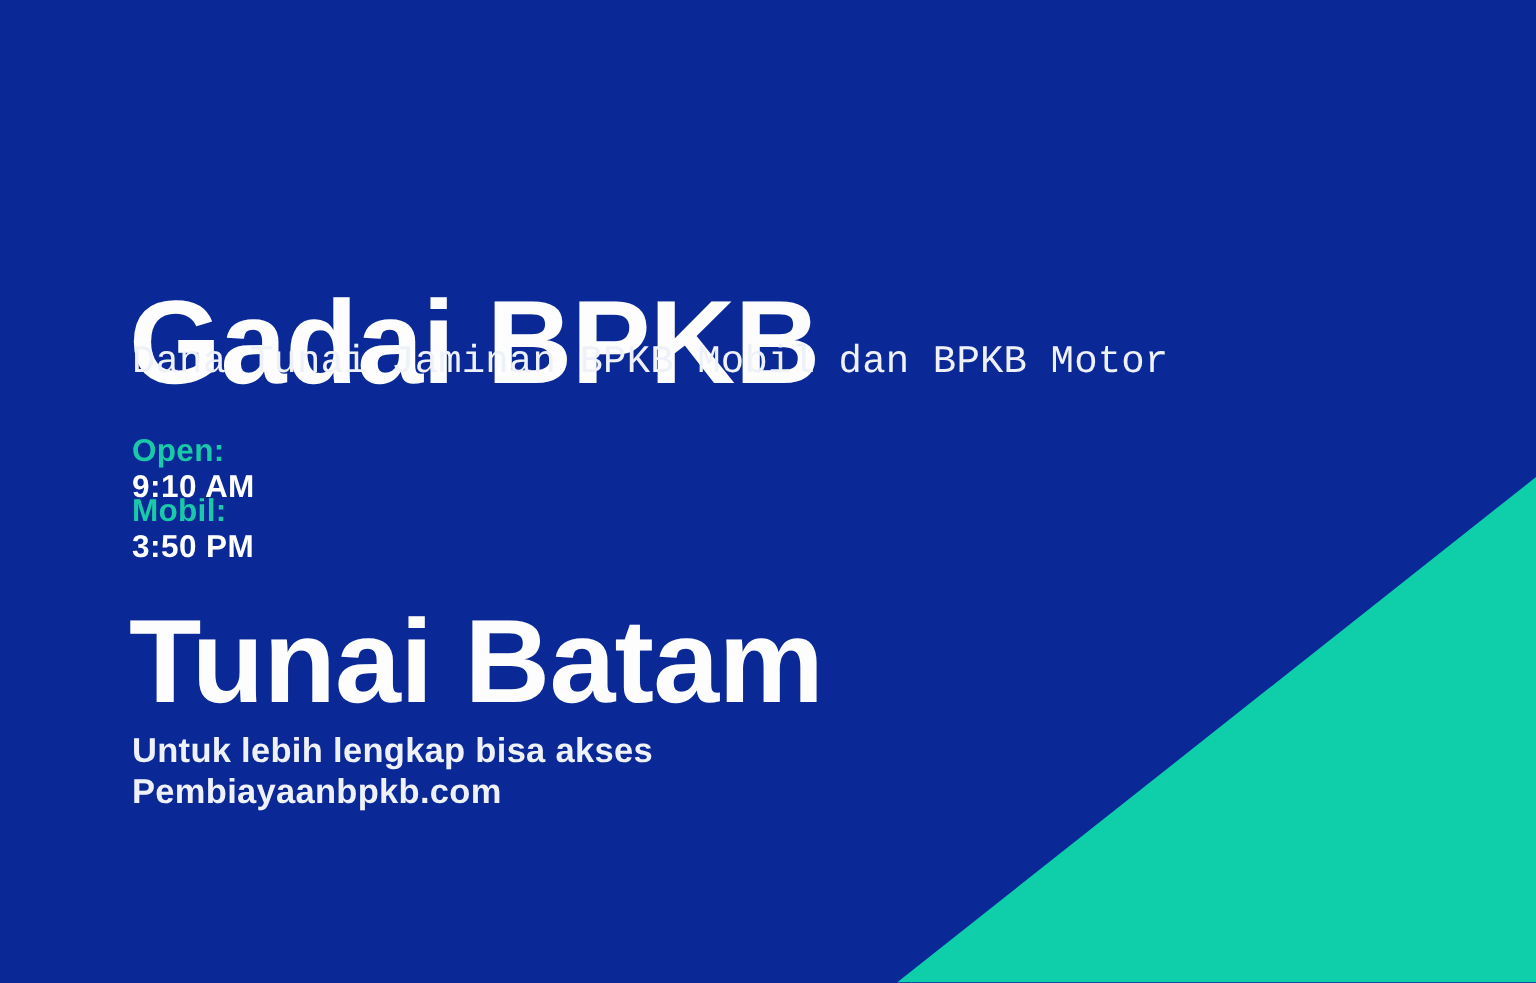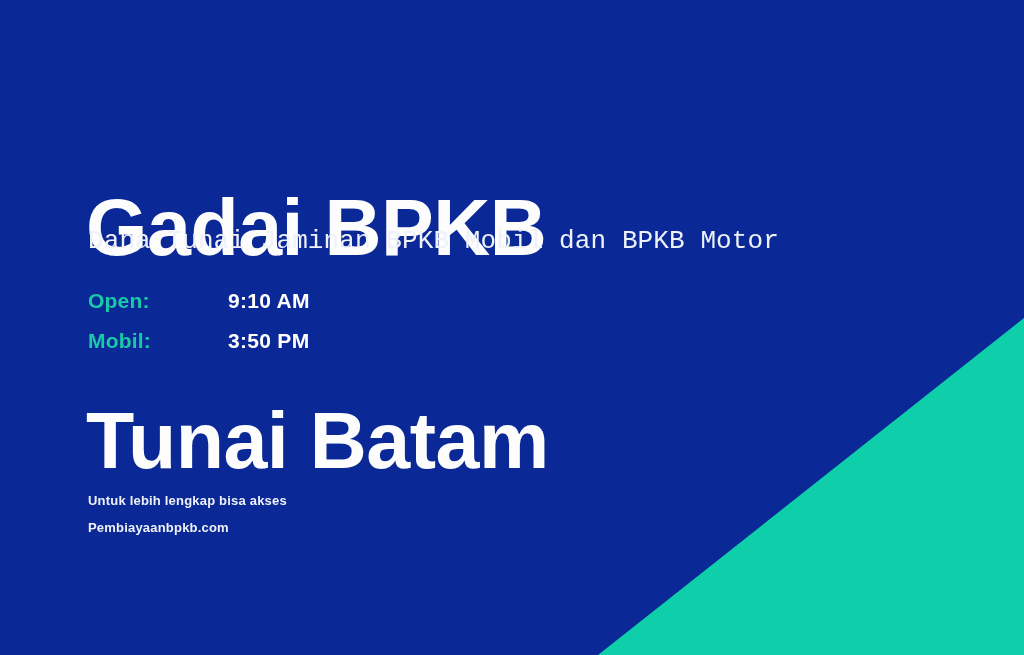--- a/index.html
+++ b/index.html
@@ -73,20 +73,21 @@
   
   #hours {
     position: absolute;
     left: 88px;
     top: 289px;
   }
   .hours-row {
     display: flex;
     align-items: baseline;
     height: 40px;
+    flex-direction: column;
   }
   .hours-label {
     width: 140px;
     color: #19c9a8;
     font-size: 21px;
     font-weight: bold;
     letter-spacing: 0.2px;
   }
   .hours-value {
     color: #ffffff;
@@ -94,21 +95,21 @@
     font-weight: bold;
     letter-spacing: 0.3px;
   }
 
   
   #footer-access {
     position: absolute;
     left: 88px;
     top: 487px;
     color: #eef1f8;
-    font-size: 13px;
+    font-size: 23px;
     font-weight: bold;
     line-height: 27px;
     letter-spacing: 0.2px;
   }
   .footer-line {
     display: block;
     white-space: nowrap;
   }
   #footer-contact {
     position: absolute;

